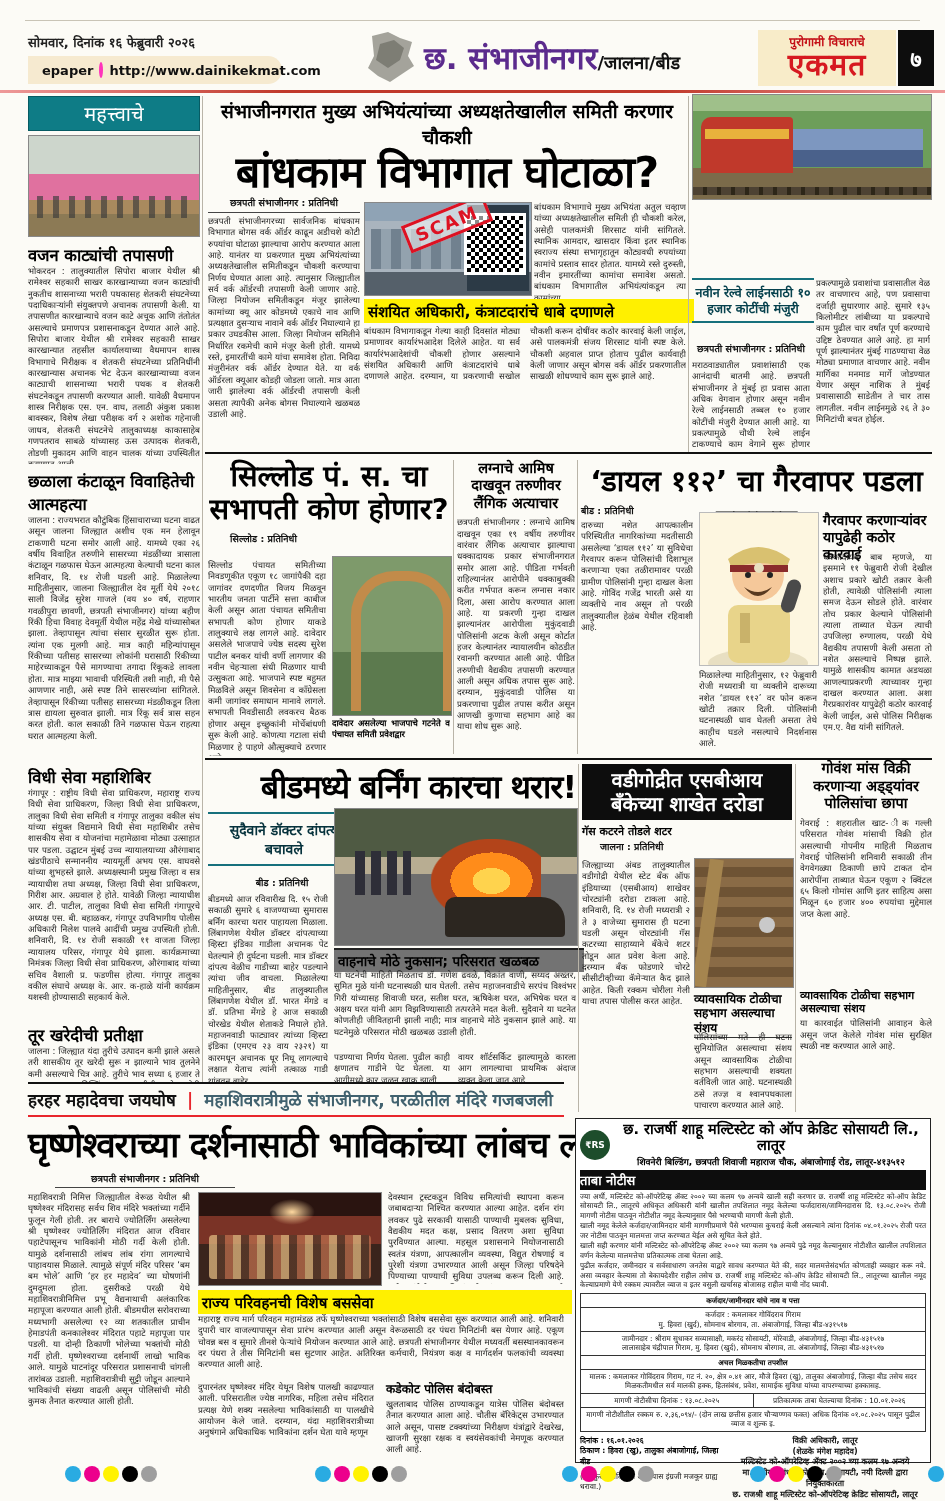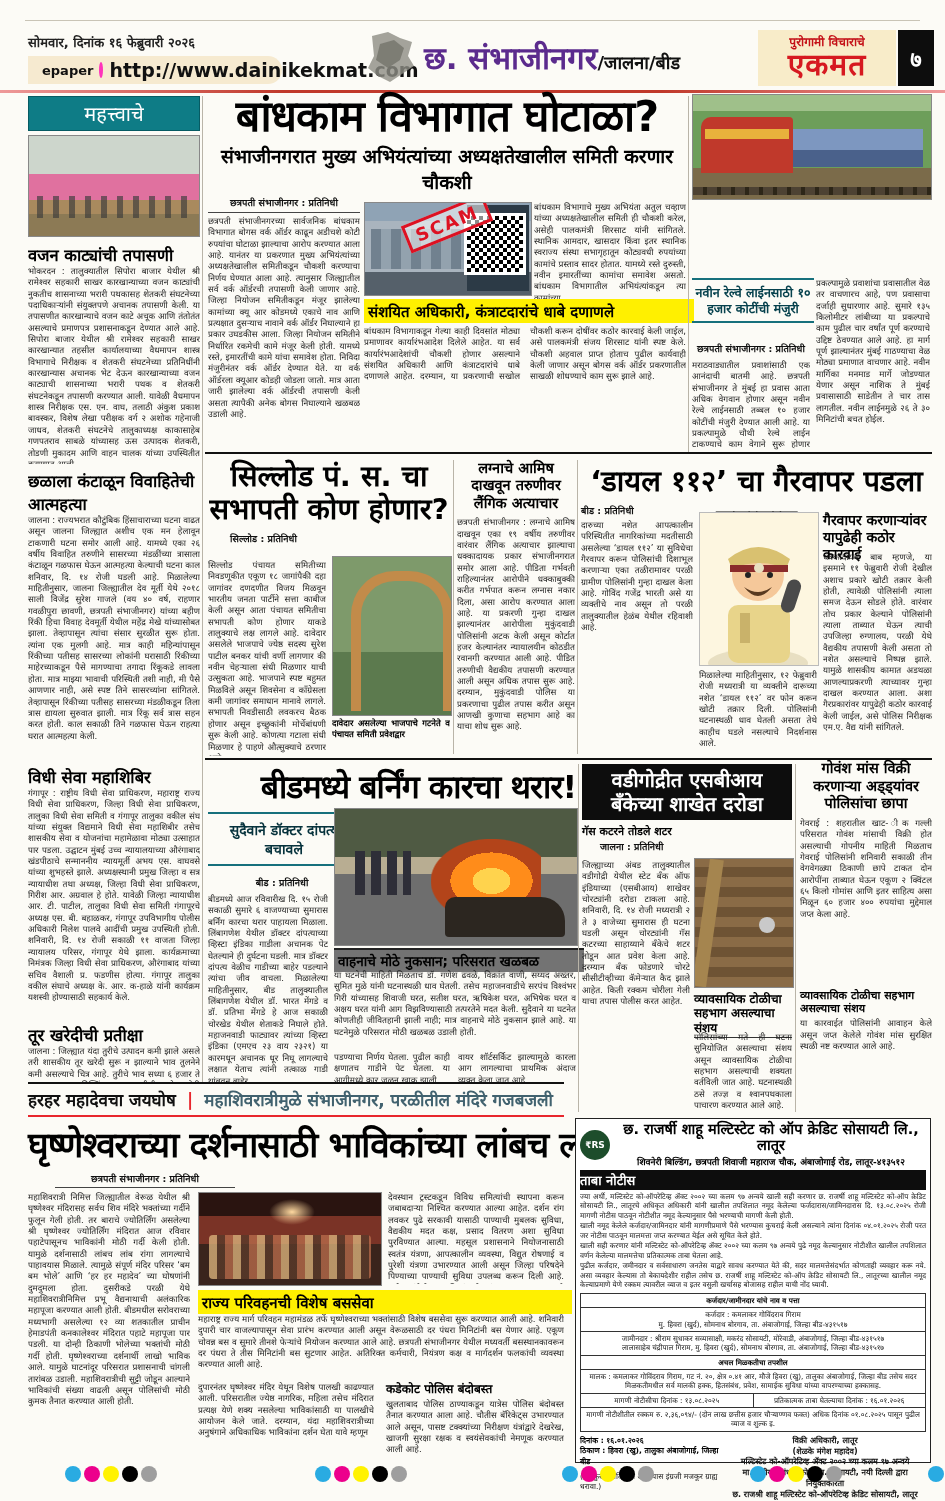--- a/index.html
+++ b/index.html
@@ -24,21 +24,21 @@
 <body>
 
 <div class="page">
 
   <div class="abs" style="left:25px;top:20px;width:895px;height:1px;background:#c9c4b6"></div>
 
   <div class="abs" style="left:28px;top:33px;font-size:13px;font-weight:bold;color:#222">सोमवार, दिनांक १६ फेब्रुवारी २०२६</div>
   <div class="abs" style="left:28px;top:56px;width:240px;height:28px;background:#f6ead0;border-radius:0 14px 14px 0;display:flex;align-items:center;padding-left:14px">
     <span style="font-weight:bold;font-size:13px;color:#111;margin-right:6px">epaper</span>
     <span style="width:12px;height:12px;border-radius:50%;background:#d61920;display:inline-block;margin-right:6px;border:2px solid #f3b"></span>
-    <span style="font-weight:bold;font-size:19px;color:#111">http://www.dainikekmat.com</span>
+    <span style="font-weight:bold;font-size:13px;color:#111">http://www.dainikekmat.com</span>
   </div>
 
   <div class="abs" style="left:360px;top:28px;width:58px;height:58px">
     <svg width="58" height="58" viewBox="0 0 58 58">
         <path d="M12 8 L28 4 L40 10 L52 14 L48 28 L54 38 L42 46 L30 54 L18 48 L8 40 L14 28 Z" fill="#8d8d85" opacity="0.8"></path>
         <path d="M20 16 L34 12 L44 20 L40 32 L28 40 L16 32 Z" fill="#6c6c64" opacity="0.7"></path>
       </svg>
   </div>
   <div class="abs" style="left:424px;top:36px;white-space:nowrap">
     <span style="font-size:31px;font-weight:bold;color:#5b2b8d">छ. संभाजीनगर</span><span style="font-size:18px;font-weight:bold;color:#111">/जालना/बीड</span>
@@ -64,22 +64,22 @@
     <div class="body-txt" style="height:245px">जालना : राज्यभरात कौटुंबिक हिंसाचाराच्या घटना वाढत असून जालना जिल्ह्यात अशीच एक मन हेलावून टाकणारी घटना समोर आली आहे. यामध्ये एका २६ वर्षीय विवाहित तरुणीने सासरच्या मंडळींच्या त्रासाला कंटाळून गळफास घेऊन आत्महत्या केल्याची घटना काल शनिवार, दि. १४ रोजी घडली आहे. मिळालेल्या माहितीनुसार, जालना जिल्ह्यातील देव मूर्ती येथे २०१८ साली विजेंद्र सुरेश गाजले (वय ४० वर्ष, राहणार गवळीपुरा छावणी, छत्रपती संभाजीनगर) यांच्या बहीण रिंकी हिचा विवाह देवमूर्ती येथील महेंद्र मेखे यांच्यासोबत झाला. तेव्हापासून त्यांचा संसार सुरळीत सुरू होता. त्यांना एक मुलगी आहे. मात्र काही महिन्यांपासून रिंकीच्या पतीसह सासरच्या लोकांनी घरासाठी रिंकीच्या माहेरच्याकडून पैसे मागण्याचा तगादा रिंकूकडे लावला होता. मात्र माझ्या भावाची परिस्थिती तशी नाही, मी पैसे आणणार नाही, असे स्पष्ट तिने सासरच्यांना सांगितले. तेव्हापासून रिंकीच्या पतीसह सासरच्या मंडळीकडून तिला त्रास द्यायला सुरुवात झाली. मात्र रिंकू सर्व त्रास सहन करत होती. काल सकाळी तिने गळफास घेऊन राहत्या घरात आत्महत्या केली.</div>
     <div class="hl" style="font-size:16.5px;margin-top:5px">विधी सेवा महाशिबिर</div>
     <div class="body-txt" style="height:230px">गंगापूर : राष्ट्रीय विधी सेवा प्राधिकरण, महाराष्ट्र राज्य विधी सेवा प्राधिकरण, जिल्हा विधी सेवा प्राधिकरण, तालुका विधी सेवा समिती व गंगापूर तालुका वकील संघ यांच्या संयुक्त विद्यमाने विधी सेवा महाशिबीर तसेच शासकीय सेवा व योजनांचा महामेळावा मोठ्या उत्साहात पार पडला. उद्घाटन मुंबई उच्च न्यायालयाच्या औरंगाबाद खंडपीठाचे सन्माननीय न्यायमूर्ती अभय एस. वाघवसे यांच्या शुभहस्ते झाले. अध्यक्षस्थानी प्रमुख जिल्हा व सत्र न्यायाधीश तथा अध्यक्ष, जिल्हा विधी सेवा प्राधिकरण, गिरीश आर. अग्रवाल हे होते. यावेळी जिल्हा न्यायाधीश आर. टी. पाटील, तालुका विधी सेवा समिती गंगापूरचे अध्यक्ष एस. बी. बहाळकर, गंगापूर उपविभागीय पोलीस अधिकारी निलेश पालवे आदींची प्रमुख उपस्थिती होती. शनिवारी, दि. १४ रोजी सकाळी ११ वाजता जिल्हा न्यायालय परिसर, गंगापूर येथे झाला. कार्यक्रमाच्या निमंत्रक जिल्हा विधी सेवा प्राधिकरण, औरंगाबाद यांच्या सचिव वैशाली प्र. फडणीस होत्या. गंगापूर तालुका वकील संघाचे अध्यक्ष के. आर. क-हाळे यांनी कार्यक्रम यशस्वी होण्यासाठी सहकार्य केले.</div>
     <div class="hl" style="font-size:16.5px;margin-top:5px">तूर खरेदीची प्रतीक्षा</div>
     <div class="body-txt" style="height:130px">जालना : जिल्ह्यात यंदा तुरीचे उत्पादन कमी झाले असले तरी शासकीय तूर खरेदी सुरू न झाल्याने भाव तुलनेने कमी असल्याचे चित्र आहे. तुरीचे भाव सध्या ६ हजार ते ८ हजार ४०० प्रतिक्विंटल असून तुरीची दररोज मोठी उलाढाल होताना दिसत आहे. जालना कृषी उत्पन्न बाजार समितीत दररोज चार ते पाच कोटी रुपयांची तूर खरेदी होत आहे. तुरीच्या पांढऱ्या जातीची सर्वाधिक ५३०४ क्विंटल आवक होत आहे. पांढऱ्या तुरीचे कमाल दर ८४०० रुपये तर सरासरी दर ७ हजार ८५१ रुपये आहेत. तुरीच्या लाल जातीला ८ हजार ००१ रुपयांपर्यंत दर मिळत आहे.</div>
   </div>
 
   <div class="rule-v" style="left:202px;top:96px;height:986px"></div>
 
   <div class="abs" style="left:208px;top:94px;width:478px;height:356px">
+    <div class="hl" style="font-size:19px;text-align:center;margin-top:4px">संभाजीनगरात मुख्य अभियंत्यांच्या अध्यक्षतेखालील समिती करणार चौकशी</div>
     <div class="hl" style="font-size:43px;text-align:center;line-height:1.05;letter-spacing:-1px">बांधकाम विभागात घोटाळा?</div>
-    <div class="hl" style="font-size:19px;text-align:center;margin-top:4px">संभाजीनगरात मुख्य अभियंत्यांच्या अध्यक्षतेखालील समिती करणार चौकशी</div>
     <div class="abs byline" style="left:0;top:102px;width:152px;border-bottom:1px solid #444;padding-bottom:3px">छत्रपती संभाजीनगर : प्रतिनिधी</div>
     <div class="abs body-txt" style="left:0;top:122px;width:152px;height:232px">छत्रपती संभाजीनगरच्या सार्वजनिक बांधकाम विभागात बोगस वर्क ऑर्डर काढून अडीचशे कोटी रुपयांचा घोटाळा झाल्याचा आरोप करण्यात आला आहे. यानंतर या प्रकरणात मुख्य अभियंत्यांच्या अध्यक्षतेखालील समितीकडून चौकशी करण्याचा निर्णय घेण्यात आला आहे. त्यानुसार जिल्ह्यातील सर्व वर्क ऑर्डरची तपासणी केली जाणार आहे. जिल्हा नियोजन समितीकडून मंजूर झालेल्या कामांच्या क्यू आर कोडमध्ये एकाचे नाव आणि प्रत्यक्षात दुसऱ्याच नावाने वर्क ऑर्डर निघाल्याने हा प्रकार उघडकीस आला. जिल्हा नियोजन समितीने निर्धारित रकमेची कामे मंजूर केली होती. यामध्ये रस्ते, इमारतींची कामे यांचा समावेश होता. निविदा मंजुरीनंतर वर्क ऑर्डर देण्यात येते. या वर्क ऑर्डरला क्यूआर कोडही जोडला जातो. मात्र आता जारी झालेल्या वर्क ऑर्डरची तपासणी केली असता त्यापैकी अनेक बोगस निघाल्याने खळबळ उडाली आहे.</div>
     <div class="photo" style="left:156px;top:108px;width:166px;height:92px;background:linear-gradient(180deg,#8fa3b5 0 20%,#a9b4be 20% 75%,#55606a 75% 100%)">
       <div style="position:absolute;left:6px;top:26px;width:100px;height:40px;background:repeating-linear-gradient(90deg,#71818f 0 10px,#93a2ae 10px 20px)"></div>
       <div style="position:absolute;right:2px;top:2px;width:62px;height:86px;background:#2c3a46"></div>
       <div class="qr" style="right:5px;top:10px"></div>
       <div style="position:absolute;left:38px;top:6px;transform:rotate(-22deg);border:3px solid #d12;color:#d12;font-weight:bold;font-size:18px;padding:1px 8px;background:rgba(255,255,255,.55);letter-spacing:2px">SCAM</div>
     </div>
     <div class="abs body-txt" style="left:326px;top:108px;width:152px;height:190px">बांधकाम विभागाचे मुख्य अभियंता अतुल चव्हाण यांच्या अध्यक्षतेखालील समिती ही चौकशी करेल, असेही पालकमंत्री शिरसाट यांनी सांगितले. स्थानिक आमदार, खासदार किंवा इतर स्थानिक स्वराज्य संस्था सभागृहातून कोट्यवधी रुपयांच्या कामांचे प्रस्ताव सादर होतात. यामध्ये रस्ते दुरुस्ती, नवीन इमारतींच्या कामांचा समावेश असतो. बांधकाम विभागातील अभियंत्यांकडून त्या कामांच्या</div>
     <div class="abs yellowbar" style="left:156px;top:205px;width:322px;font-size:15px;padding:2px 4px">संशयित अधिकारी, कंत्राटदारांचे धाबे दणाणले</div>
@@ -229,21 +229,21 @@
     <div style="font-size:7.2px;line-height:1.32;text-align:justify;margin-top:1px">खाली सही करणार यांनी मल्टिस्टेट को-ऑपरेटिव्ह ॲक्ट २००२ च्या कलम ९७ अन्वये पुढे नमूद केल्यानुसार नोटीशीत खालील तपशिलात वर्णन केलेल्या मालमत्तेचा प्रतिकात्मक ताबा घेतला आहे.</div>
     <div style="font-size:7.2px;line-height:1.32;text-align:justify;margin-top:1px">पुढील कर्जदार, जमीनदार व सर्वसाधारण जनतेस याद्वारे सावध करण्यात येते की, सदर मालमत्तेसंदर्भात कोणताही व्यवहार करू नये. असा व्यवहार केल्यास तो बेकायदेशीर राहील तसेच छ. राजर्षी शाहू मल्टिस्टेट को-ऑप क्रेडिट सोसायटी लि., लातूरच्या खालील नमूद केल्याप्रमाणे येणे रक्कम त्यावरील व्याज व इतर वसुली खर्चासह बोजासह राहील याची नोंद घ्यावी.</div>
     <div style="margin-top:3px;border:1px solid #333">
       <div class="ncell hl" style="border:none;border-bottom:1px solid #333">कर्जदार/जामीनदार यांचे नाव व पत्ता</div>
       <div class="ncell" style="border:none;border-bottom:1px solid #333"><span>कर्जदार : कमलाकर गोविंदराव गिराम</span><br><span>मु. हिवरा (खुर्द), सोमनाथ बोरगाव, ता. अंबाजोगाई, जिल्हा बीड-४३१५१७</span></div>
       <div class="ncell" style="border:none;border-bottom:1px solid #333"><span>जामीनदार : श्रीराम सुधाकर सव्यासाक्षी, मकरंद सोसायटी, मोरेवाडी, अंबाजोगाई, जिल्हा बीड-४३१५१७</span><br><span>लालासाहेब चंद्रीपाल गिराम, मु. हिवरा (खुर्द), सोमनाथ बोरगाव, ता. अंबाजोगाई, जिल्हा बीड-४३१५१७</span></div>
       <div class="ncell hl" style="border:none;border-bottom:1px solid #333">अचल मिळकतीचा तपशील</div>
       <div class="ncell" style="border:none;border-bottom:1px solid #333">मालक : कमलाकर गोविंदराव गिराम, गट नं. २०, क्षेत्र ०.४१ आर, मौजे हिवरा (खु), तालुका अंबाजोगाई, जिल्हा बीड तसेच सदर मिळकतीमधील सर्व मालकी हक्क, हितसंबंध, प्रवेश, सामाईक सुविधा यांच्या वापरण्याच्या हक्कासह.</div>
       <div style="display:flex;border-bottom:1px solid #333">
         <div class="ncell" style="border:none;border-right:1px solid #333;flex:1">मागणी नोटीसीचा दिनांक : १३.०८.२०२५</div>
-        <div class="ncell" style="border:none;flex:1">प्रतिकात्मक ताबा घेतल्याचा दिनांक : १६.०१.२०२६</div>
+        <div class="ncell" style="border:none;flex:1">प्रतिकात्मक ताबा घेतल्याचा दिनांक : 10.०१.२०२६</div>
       </div>
       <div class="ncell" style="border:none">मागणी नोटीशीतील रक्कम रु. २,३६,०९४/- (दोन लाख छत्तीस हजार चौऱ्याण्णव फक्त) अधिक दिनांक ०१.०८.२०२५ पासून पुढील व्याज व शुल्क इ.</div>
     </div>
     <div style="display:flex;margin-top:4px">
       <div style="flex:1;font-size:7.6px;line-height:1.4">
         <div class="hl">दिनांक : १६.०१.२०२६</div>
         <div class="hl">ठिकाण : हिवरा (खु), तालुका अंबाजोगाई, जिल्हा बीड</div>
         <div style="margin-top:4px">(मजकुरात संदिग्धता असल्यास इंग्रजी मजकूर ग्राह्य धरावा.)</div>
       </div>
       <div style="flex:1.4;font-size:8px;text-align:center;font-weight:bold;line-height:1.35">

